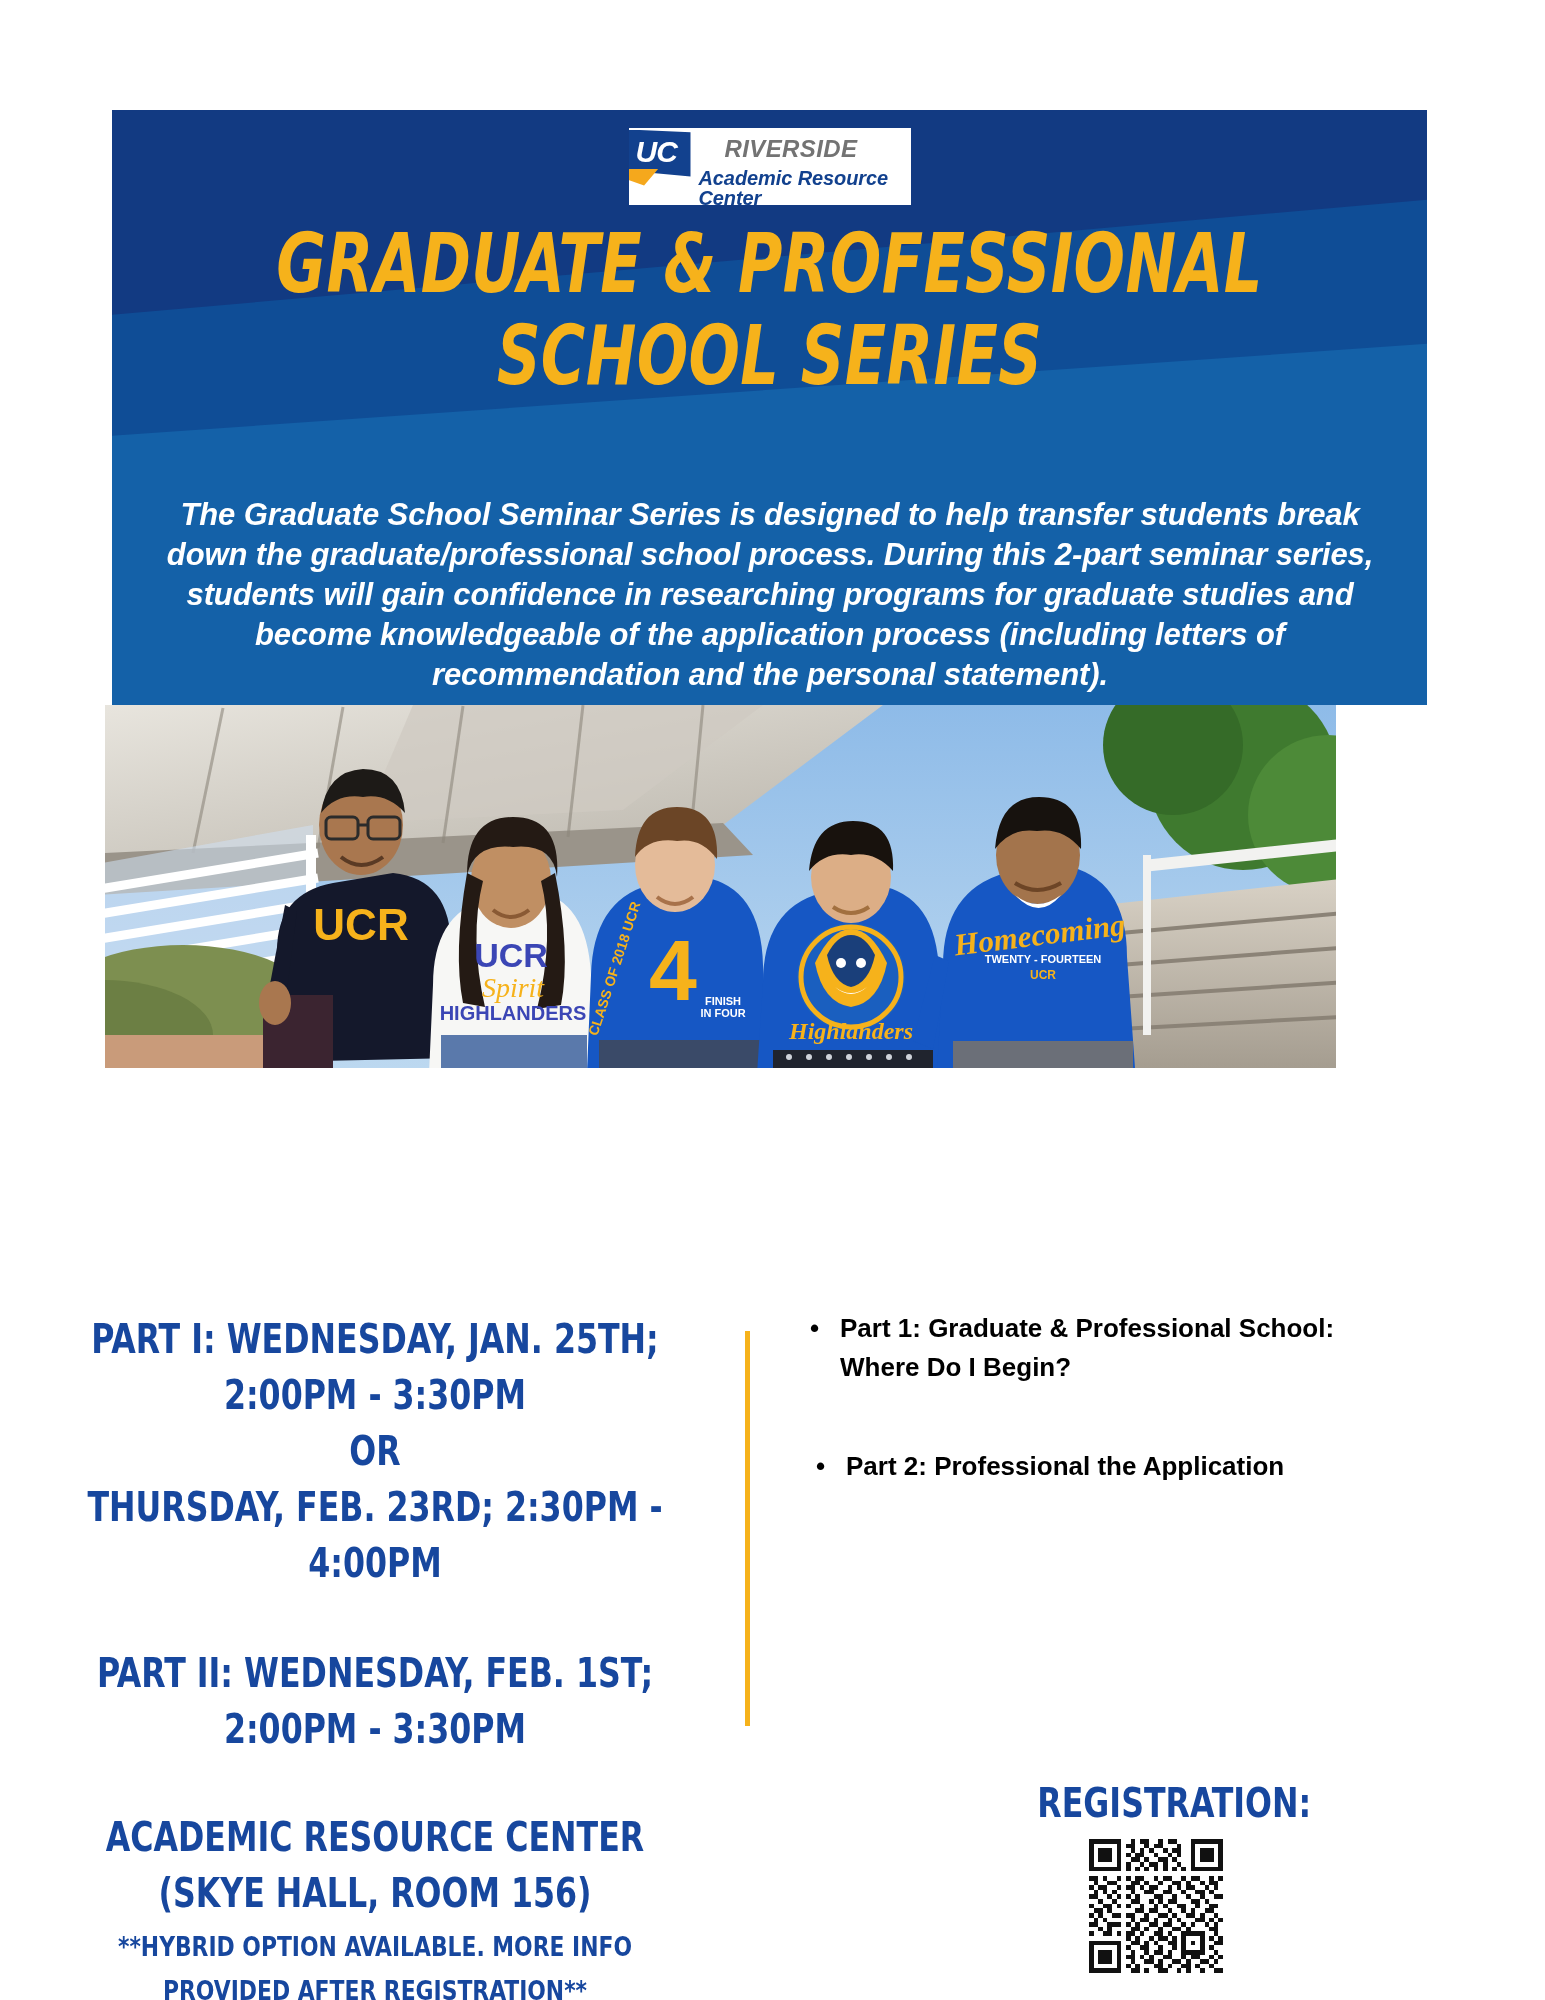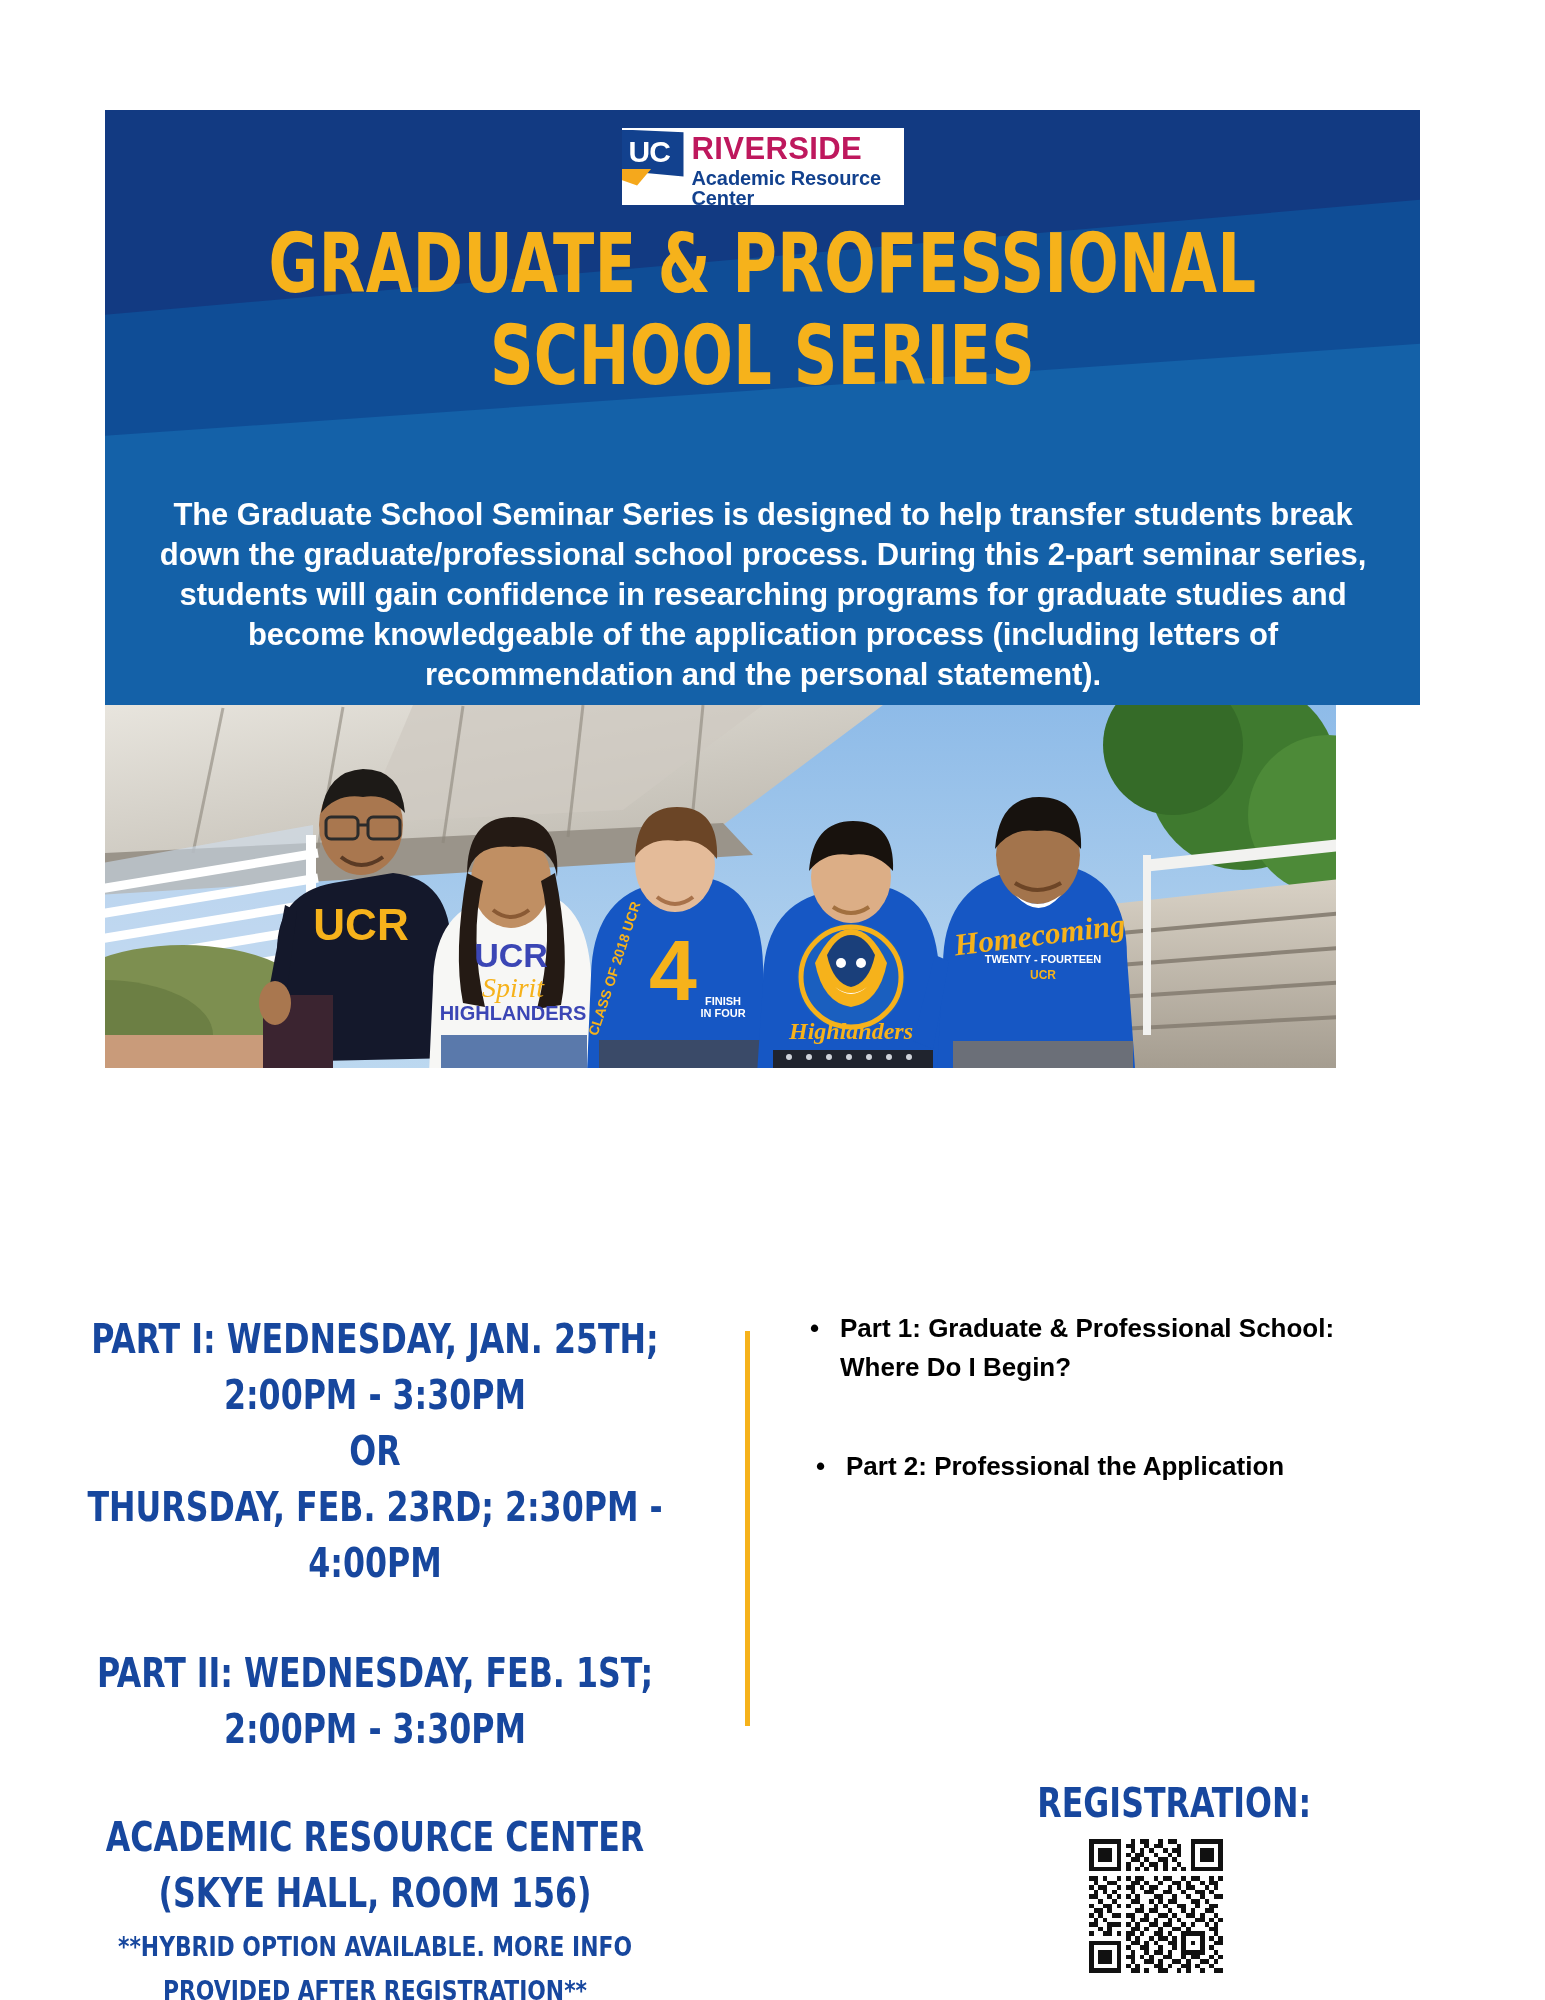--- a/index.html
+++ b/index.html
@@ -11,26 +11,27 @@
     width: 1545px;
     height: 2000px;
     font-family: "Liberation Sans", sans-serif;
     position: relative;
     overflow: hidden;
   }
 
   
   .hero {
     position: absolute;
-    left: 105px;
+    left: 112px;
     top: 110px;
     width: 1315px;
     height: 595px;
     background: #0c2a6b;
     overflow: hidden;
+    font-style: italic;
   }
   .hero-band-a {
     position: absolute;
     left: -40px; top: -60px;
     width: 1500px; height: 430px;
     background: #123a82;
     transform: rotate(-6.5deg);
     transform-origin: left top;
   }
   .hero-band-b {
@@ -106,26 +107,27 @@
     left: 7px; top: 6px;
     color: #fff;
     font-family: "Liberation Sans", sans-serif;
     font-weight: bold;
     font-size: 30px;
     letter-spacing: -1px;
     line-height: 32px;
   }
   .logo-text { line-height: 1; padding-top: 2px;}
   .logo-riverside {
-    color: #be185d;
+    color: #737373;
     font-family: "Liberation Sans", sans-serif;
     font-weight: bold;
-    font-size: 31px;
+    font-size: 24px;
     letter-spacing: 0.4px;
     line-height: 33px;
+    margin-left: 26px;
   }
   .logo-sub {
     color: #12418e;
     font-family: "Liberation Sans", sans-serif;
     font-weight: bold;
     font-size: 20px;
     letter-spacing: -0.1px;
     margin-top: 3px;
   }
 

